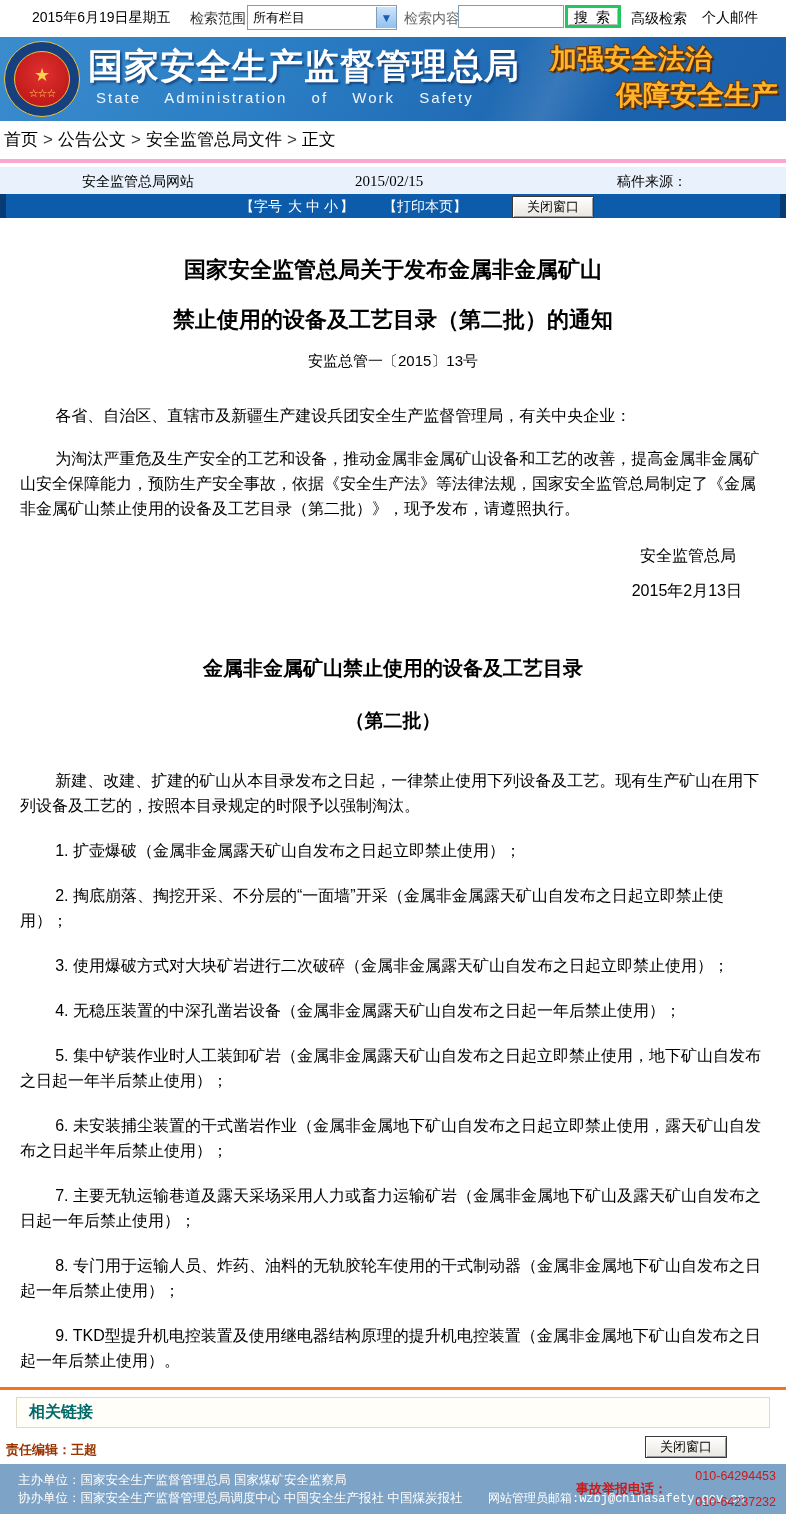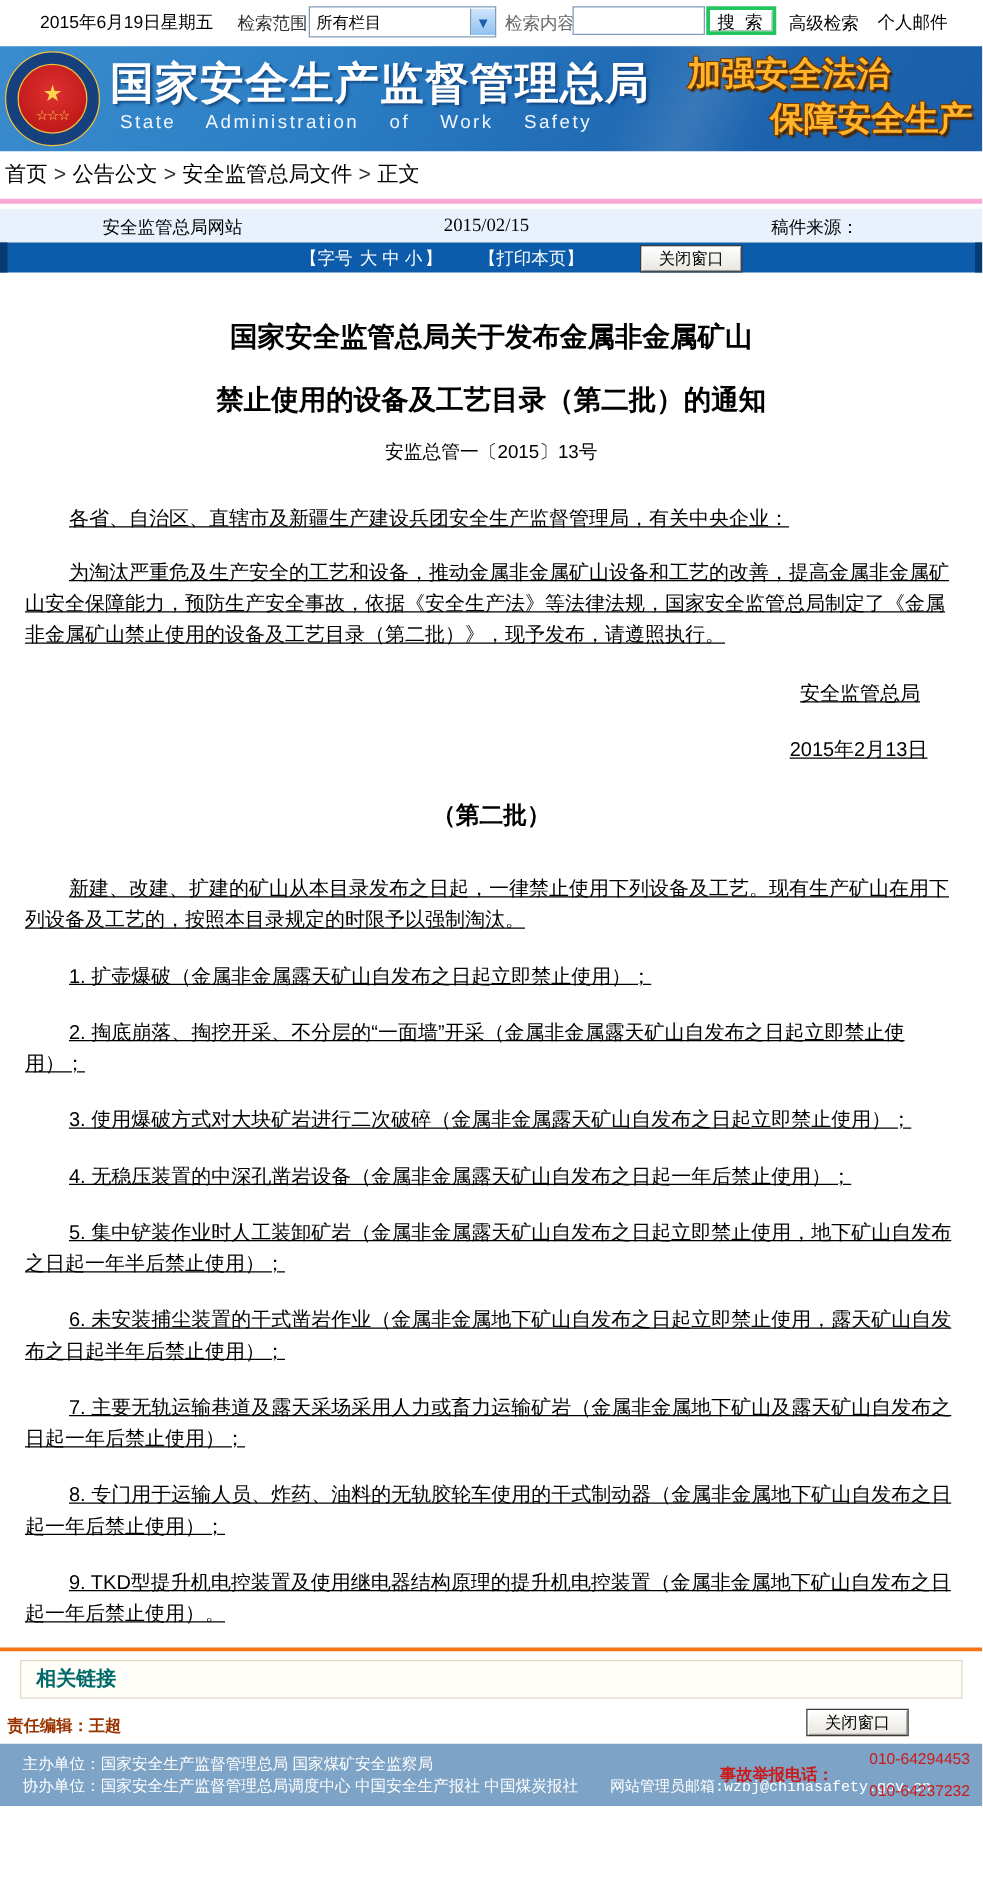--- a/index.html
+++ b/index.html
@@ -51,25 +51,25 @@
   .toolbar .print{position:absolute;left:383px;top:4px;cursor:pointer;text-align:center;}
   .win-btn{background:linear-gradient(#ffffff,#e9e6df);border:1px solid #3a3a3a;box-shadow:inset 1px 1px 0 #fff,inset -1px -1px 0 #9a9a9a;font-size:13px;padding:1px 14px;cursor:pointer;}
   .toolbar .win-btn{position:absolute;left:512px;top:2px;}
 
   
   .article{padding:0 20px 14px;font-size:16px;}
   .a-title{font-size:22px;font-weight:bold;text-align:center;line-height:1.1;}
   .a-title.t1{margin-top:40px;}
   .a-title.t2{margin-top:26px;}
   .doc-num{margin-top:20px;text-align:center;font-size:15px;}
-  .para{line-height:25px;text-indent:2.2em;margin:0;text-decoration:underline;}
+  .para{line-height:25px;text-indent:2.2em;margin:0;}
   .salut{margin-top:32px;}
   .mainp{margin-top:18px;}
   .sig{margin-top:22px;text-align:right;padding-right:30px;}
-  .sigdate{margin-top:20px;text-align:right;padding-right:24px;}
+  .sigdate{margin-top:10px;text-align:right;padding-right:24px;}
   .cat-title{margin-top:52px;font-size:20px;font-weight:bold;text-align:center;}
   .cat-sub{margin-top:26px;font-size:19px;font-weight:bold;text-align:center;}
   .intro{margin-top:34px;}
   .item{margin-top:20px;}
 
   
   .related-wrap{border-top:3px solid #f97316;padding:7px 16px 6px;}
   .related-box{border:1px solid #e0d9c3;background:#fffef9;padding:4px 12px;}
   .related-title{font-size:16px;font-weight:bold;color:#006a6a;}
 
@@ -142,20 +142,21 @@
   <div class="article">
     <div class="a-title t1">国家安全监管总局关于发布金属非金属矿山</div>
     <div class="a-title t2">禁止使用的设备及工艺目录（第二批）的通知</div>
     <div class="doc-num">安监总管一〔2015〕13号</div>
 
     <p class="para salut">各省、自治区、直辖市及新疆生产建设兵团安全生产监督管理局，有关中央企业：</p>
     <p class="para mainp">为淘汰严重危及生产安全的工艺和设备，推动金属非金属矿山设备和工艺的改善，提高金属非金属矿山安全保障能力，预防生产安全事故，依据《安全生产法》等法律法规，国家安全监管总局制定了《金属非金属矿山禁止使用的设备及工艺目录（第二批）》，现予发布，请遵照执行。</p>
     <p class="para sig">安全监管总局</p>
     <p class="para sigdate">2015年2月13日</p>
 
+    <div class="cat-title">金属非金属矿山禁止使用的设备及工艺目录</div>
     <div class="cat-sub">（第二批）</div>
 
     <p class="para intro">新建、改建、扩建的矿山从本目录发布之日起，一律禁止使用下列设备及工艺。现有生产矿山在用下列设备及工艺的，按照本目录规定的时限予以强制淘汰。</p>
     <p class="para item">1. 扩壶爆破（金属非金属露天矿山自发布之日起立即禁止使用）；</p>
     <p class="para item">2. 掏底崩落、掏挖开采、不分层的“一面墙”开采（金属非金属露天矿山自发布之日起立即禁止使用）；</p>
     <p class="para item">3. 使用爆破方式对大块矿岩进行二次破碎（金属非金属露天矿山自发布之日起立即禁止使用）；</p>
     <p class="para item">4. 无稳压装置的中深孔凿岩设备（金属非金属露天矿山自发布之日起一年后禁止使用）；</p>
     <p class="para item">5. 集中铲装作业时人工装卸矿岩（金属非金属露天矿山自发布之日起立即禁止使用，地下矿山自发布之日起一年半后禁止使用）；</p>
     <p class="para item">6. 未安装捕尘装置的干式凿岩作业（金属非金属地下矿山自发布之日起立即禁止使用，露天矿山自发布之日起半年后禁止使用）；</p>
     <p class="para item">7. 主要无轨运输巷道及露天采场采用人力或畜力运输矿岩（金属非金属地下矿山及露天矿山自发布之日起一年后禁止使用）；</p>

